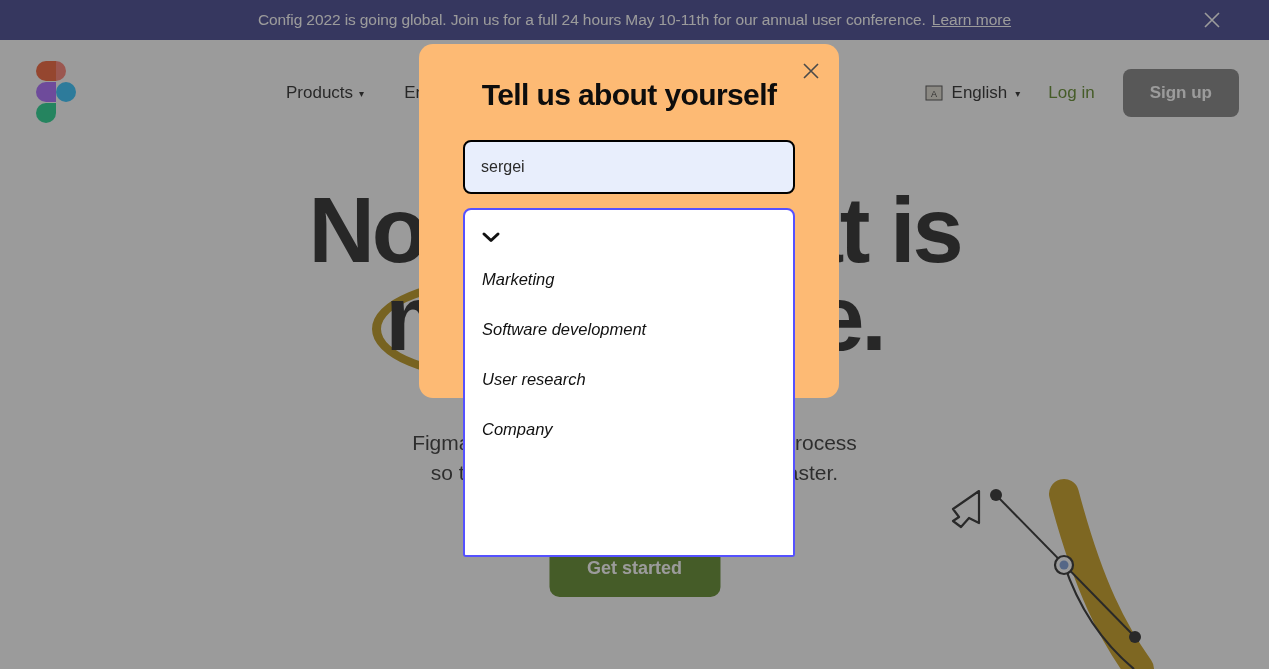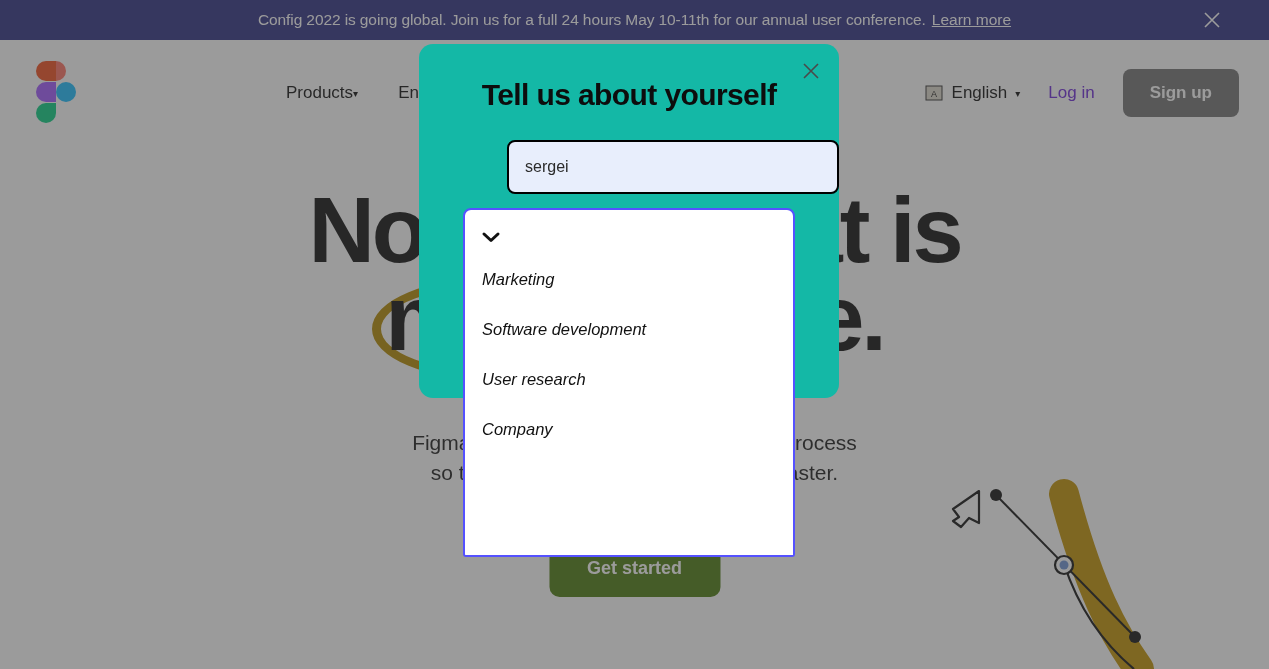--- a/index.html
+++ b/index.html
@@ -86,20 +86,21 @@
     align-items: center;
     gap: 40px;
   }
   .nav-item {
     font-size: 17px;
     color: #0d0d0d;
     white-space: nowrap;
     cursor: pointer;
     display: flex;
     align-items: center;
+    gap: 6px;
   }
   .caret { font-size: 10px; line-height: 1; position: relative; top: 1px; }
 
   .nav-right {
     position: absolute;
     right: 30px;
     top: 50%;
     transform: translateY(-50%);
     display: flex;
     align-items: center;
@@ -112,21 +113,21 @@
     font-size: 17px;
     color: #0d0d0d;
     cursor: pointer;
   }
   .lang-icon {
     width: 20px; height: 20px;
     display: inline-block;
   }
   .login {
     font-size: 17px;
-    color: #6d28d9;
+    color: #4d7c0f;
     cursor: pointer;
   }
   .signup {
     background: #737373;
     color: #ffffff;
     font-size: 17px;
     font-weight: 700;
     padding: 14px 27px;
     border: none;
     border-radius: 8px;
@@ -200,21 +201,21 @@
     background: rgba(64,64,64,0.52);
   }
 
   
   .modal {
     position: absolute;
     left: 419px;
     top: 44px;
     width: 420px;
     height: 354px;
-    background: #14b8a6;
+    background: #fdba74;
     border-radius: 14px;
   }
   .modal-close {
     position: absolute;
     right: 17px;
     top: 16px;
     width: 22px; height: 22px;
     cursor: pointer;
   }
   .modal-title {
@@ -235,21 +236,20 @@
     width: 332px;
     height: 54px;
     background: #e8eefc;
     border: 2px solid #000000;
     border-radius: 8px;
     font-size: 16px;
     color: #2b2b2b;
     padding: 0 16px;
     font-family: "Liberation Sans", sans-serif;
     outline: none;
-    margin-left: 44px;
   }
 
   .select-box {
     position: absolute;
     left: 44px;
     top: 164px;
     width: 332px;
     height: 54px;
     background: #ffffff;
     border: 2px solid #5551ff;

